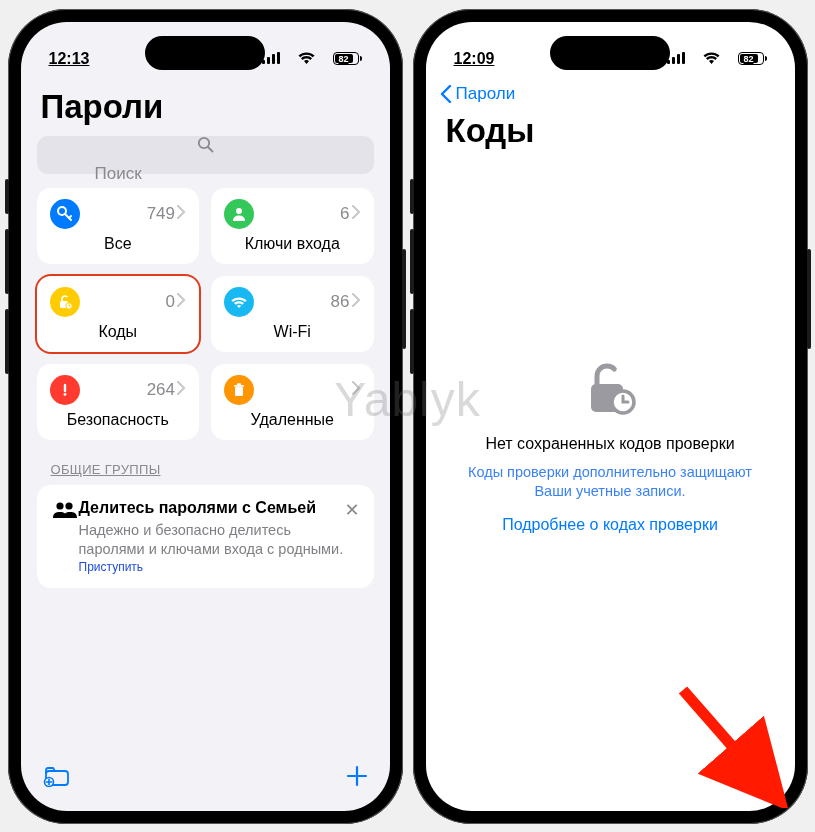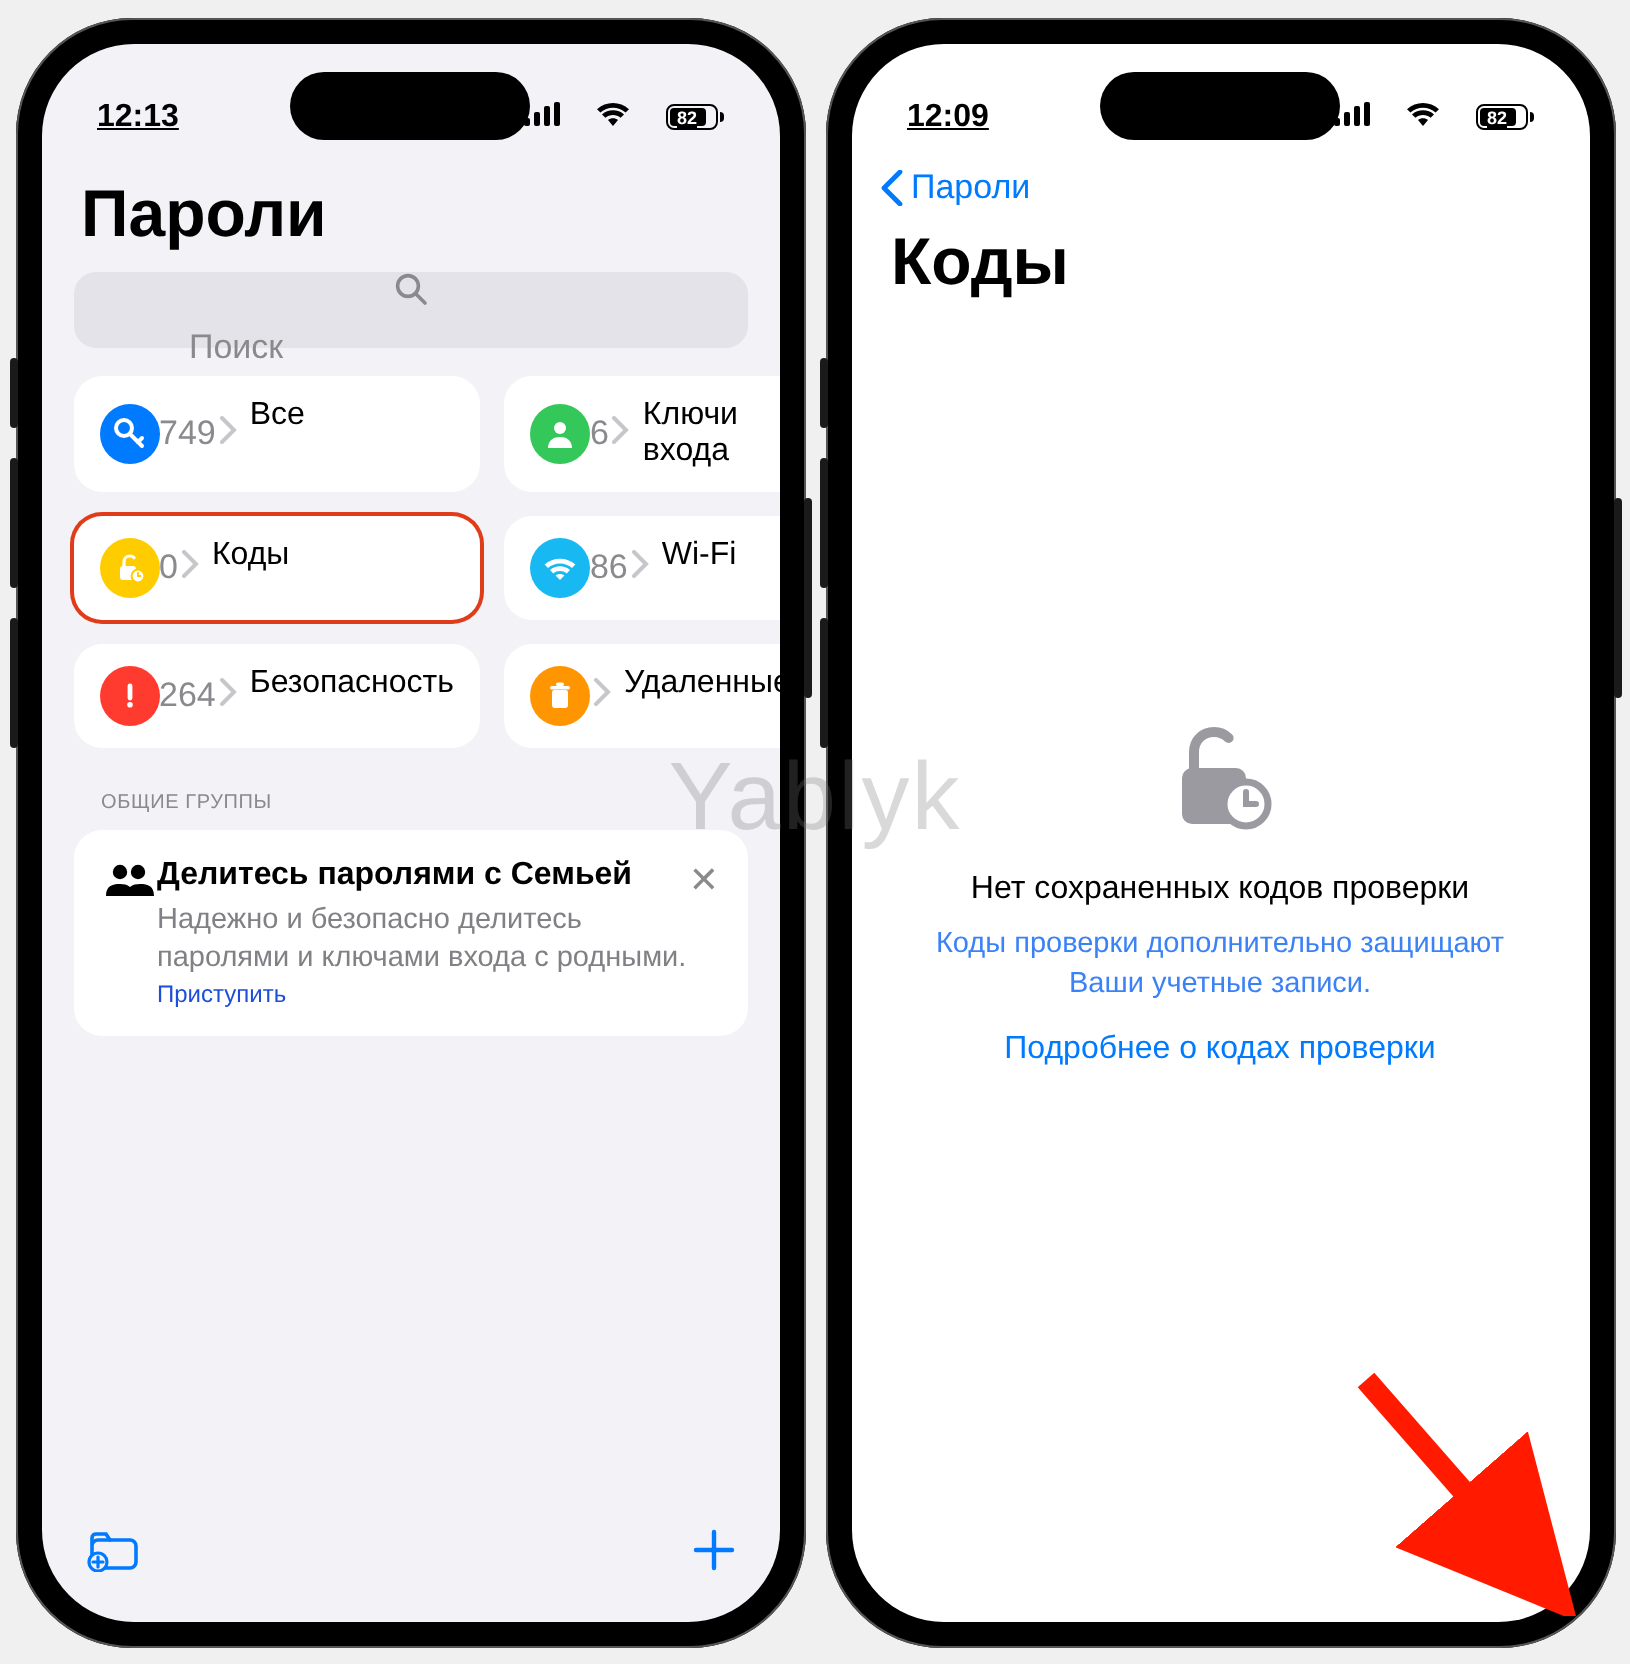--- a/index.html
+++ b/index.html
@@ -141,45 +141,47 @@
     display: grid;
     grid-template-columns: 1fr 1fr;
     gap: 12px;
     padding: 0 16px;
   }
   .card {
     background: #fff;
     border-radius: 14px;
     padding: 11px 13px;
     display: flex;
-    flex-direction: row;
+    flex-direction: column;
     gap: 6px;
     position: relative;
+    text-align: center;
   }
   .card.highlight { box-shadow: 0 0 0 2px #e03c1a; }
   .card-top { display:flex; align-items:center; }
   .card-count-wrap { margin-left:auto; display:flex; align-items:center; gap:2px; color:#8a8a8e; font-size:17px;}
   .card-title { font-size: 16px; color:#000; }
   .icon-circle {
     width: 30px; height: 30px; border-radius: 50%;
     display:flex; align-items:center; justify-content:center;
     color:#fff;
   }
   .ic-blue   { background:#007aff; }
   .ic-green  { background:#34c759; }
   .ic-yellow { background:#ffcc00; }
   .ic-cyan   { background:#18b9f2; }
   .ic-red    { background:#ff3b30; }
   .ic-orange { background:#ff9500; }
 
   .section-header {
     padding: 22px 30px 8px;
-    font-size: 10px;
+    font-size: 13px;
     color: #8a8a8e;
     letter-spacing: 0.3px;
+    text-decoration: underline;
   }
 
   .promo {
     margin: 0 16px;
     background: #fff;
     border-radius: 14px;
     padding: 14px 14px;
     position: relative;
     display:flex;
   }

